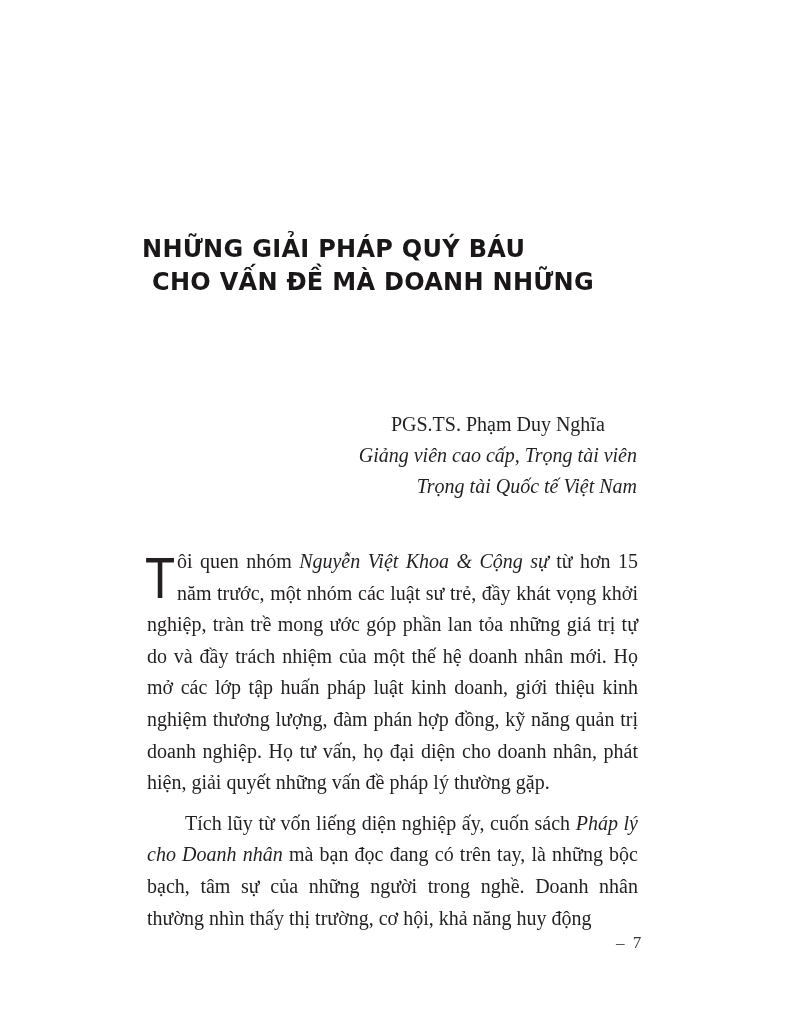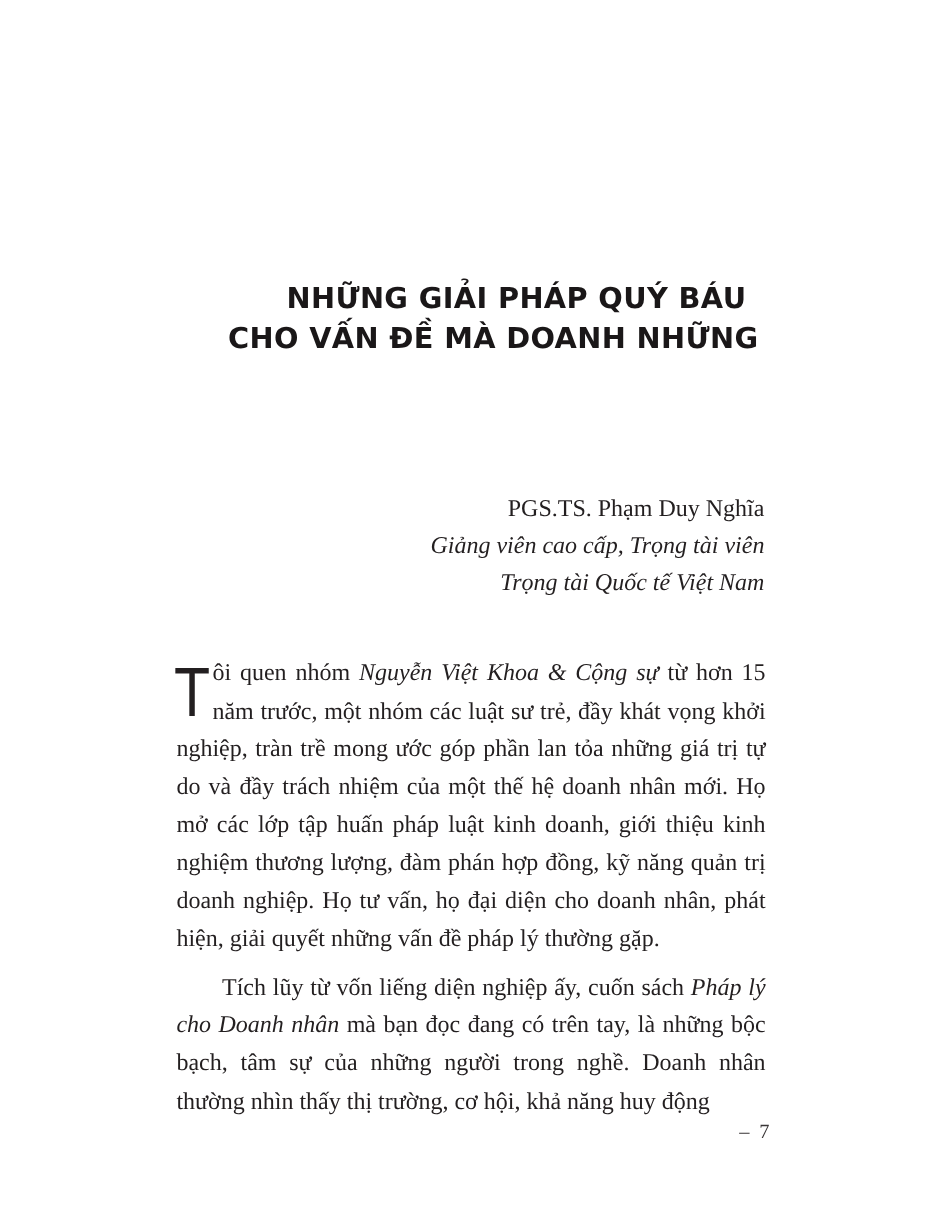--- a/index.html
+++ b/index.html
@@ -12,21 +12,21 @@
       height: 1024px;
       position: relative;
       overflow: hidden;
       color: #231f20;
     }
     .title {
       position: absolute;
       left: 150px;
       top: 233px;
       width: 480px;
-      text-align: right;
+      text-align: left;
       font-family: "DejaVu Sans", sans-serif;
       font-weight: bold;
       font-size: 24px;
       line-height: 33px;
       letter-spacing: 0.3px;
       color: #1a1718;
       margin: 0;
     }
     .title .t-line { display: block; white-space: nowrap; }
     .title .t-line.l1 { transform: translateX(-8px); }
@@ -36,21 +36,21 @@
     .byline {
       position: absolute;
       right: 154px;
       top: 409px;
       text-align: right;
       font-family: "Liberation Serif", serif;
       font-size: 20px;
       line-height: 31px;
       color: #231f20;
     }
-    .byline .name { display: block; }
+    .byline .name { display: block; text-align: center; }
     .byline .role { display: block; font-style: italic; }
 
     .body-text {
       position: absolute;
       left: 147px;
       top: 546px;
       width: 491px;
       font-family: "Liberation Serif", serif;
       font-size: 20px;
       line-height: 31.6px;

